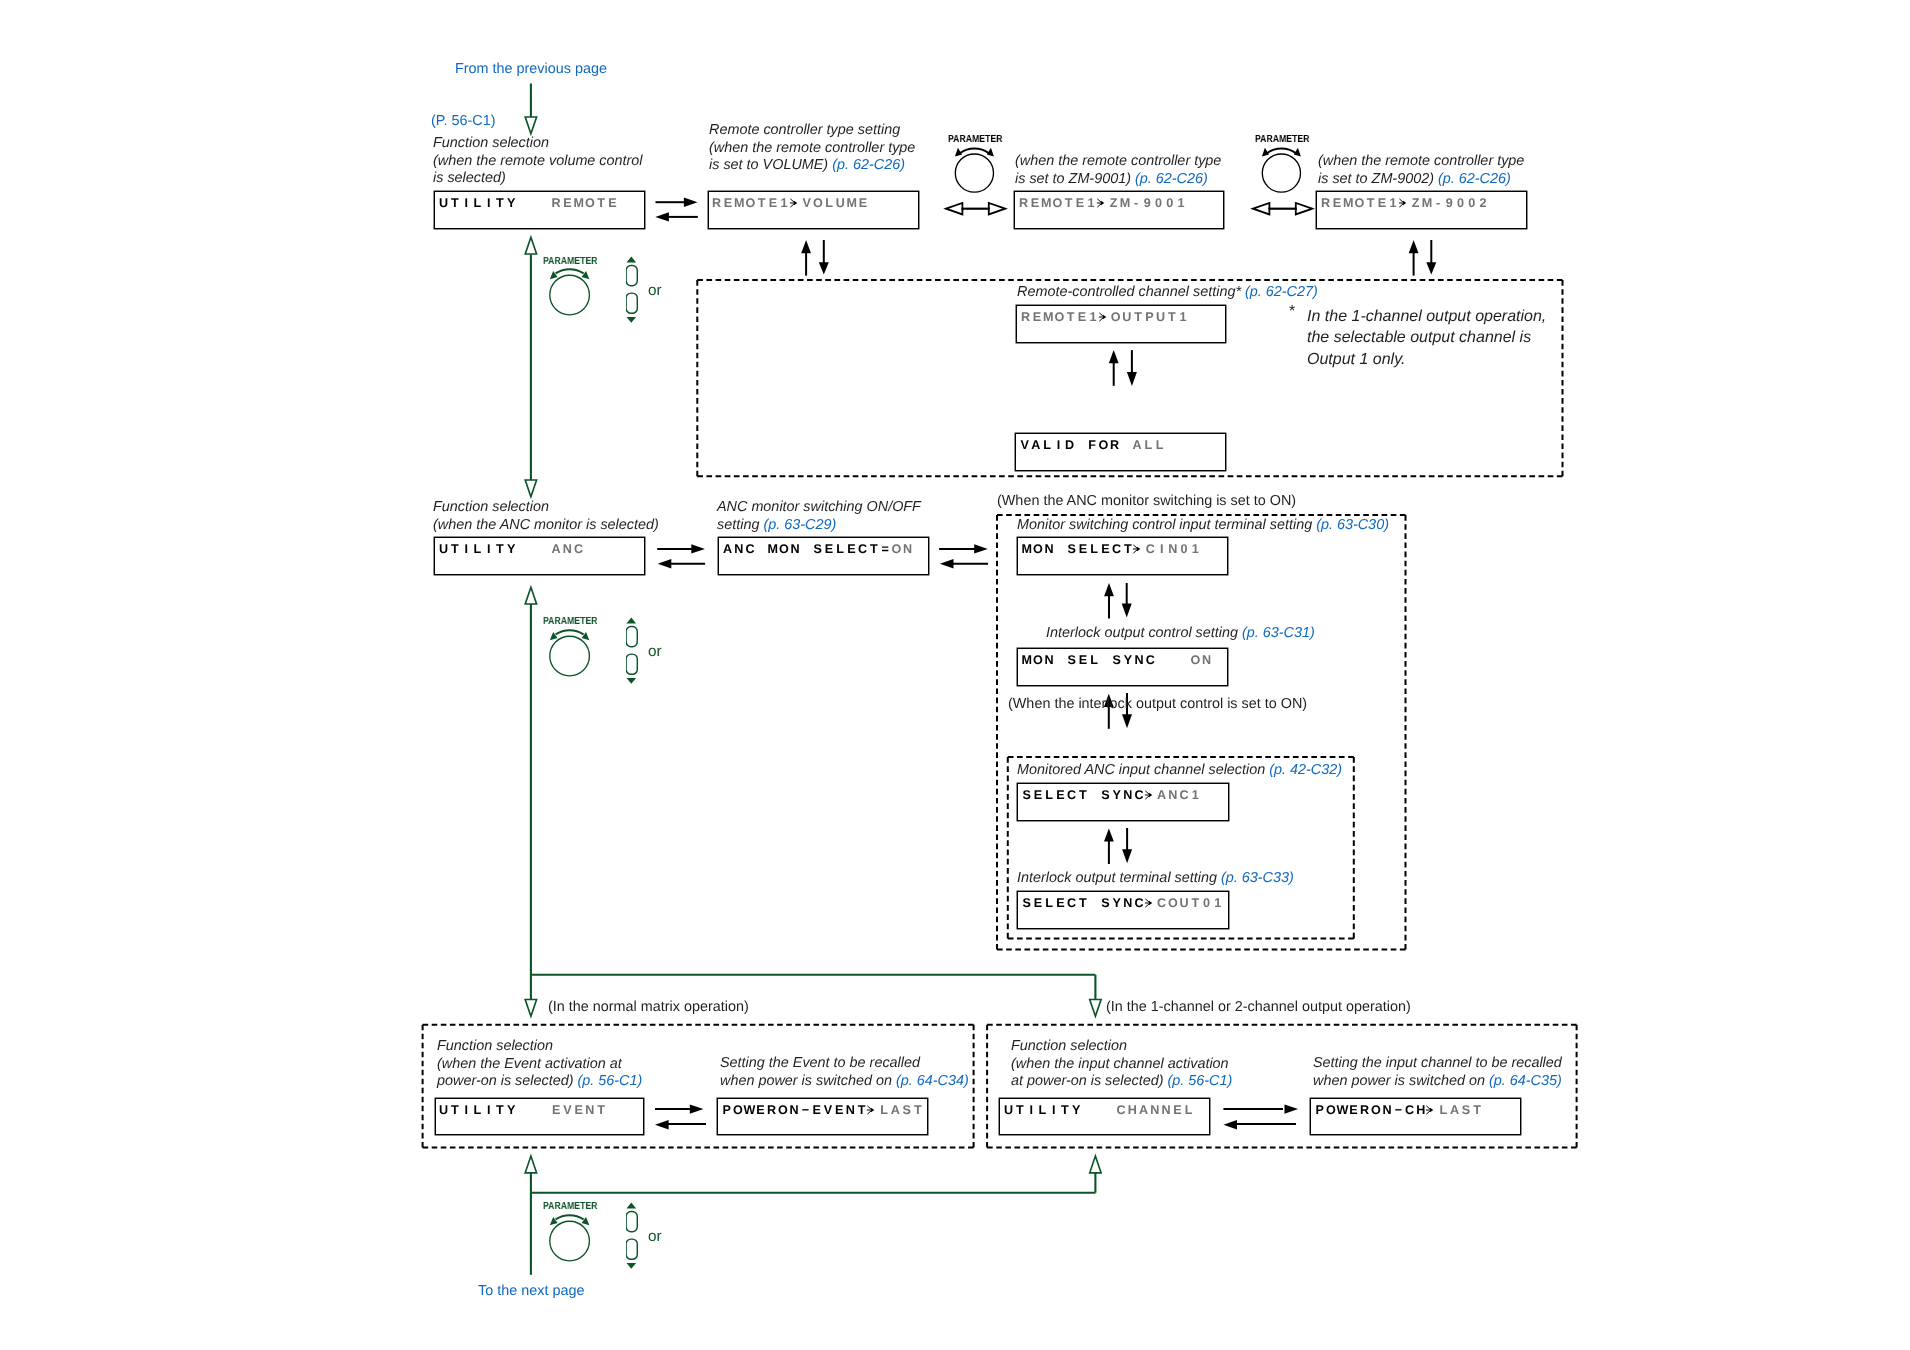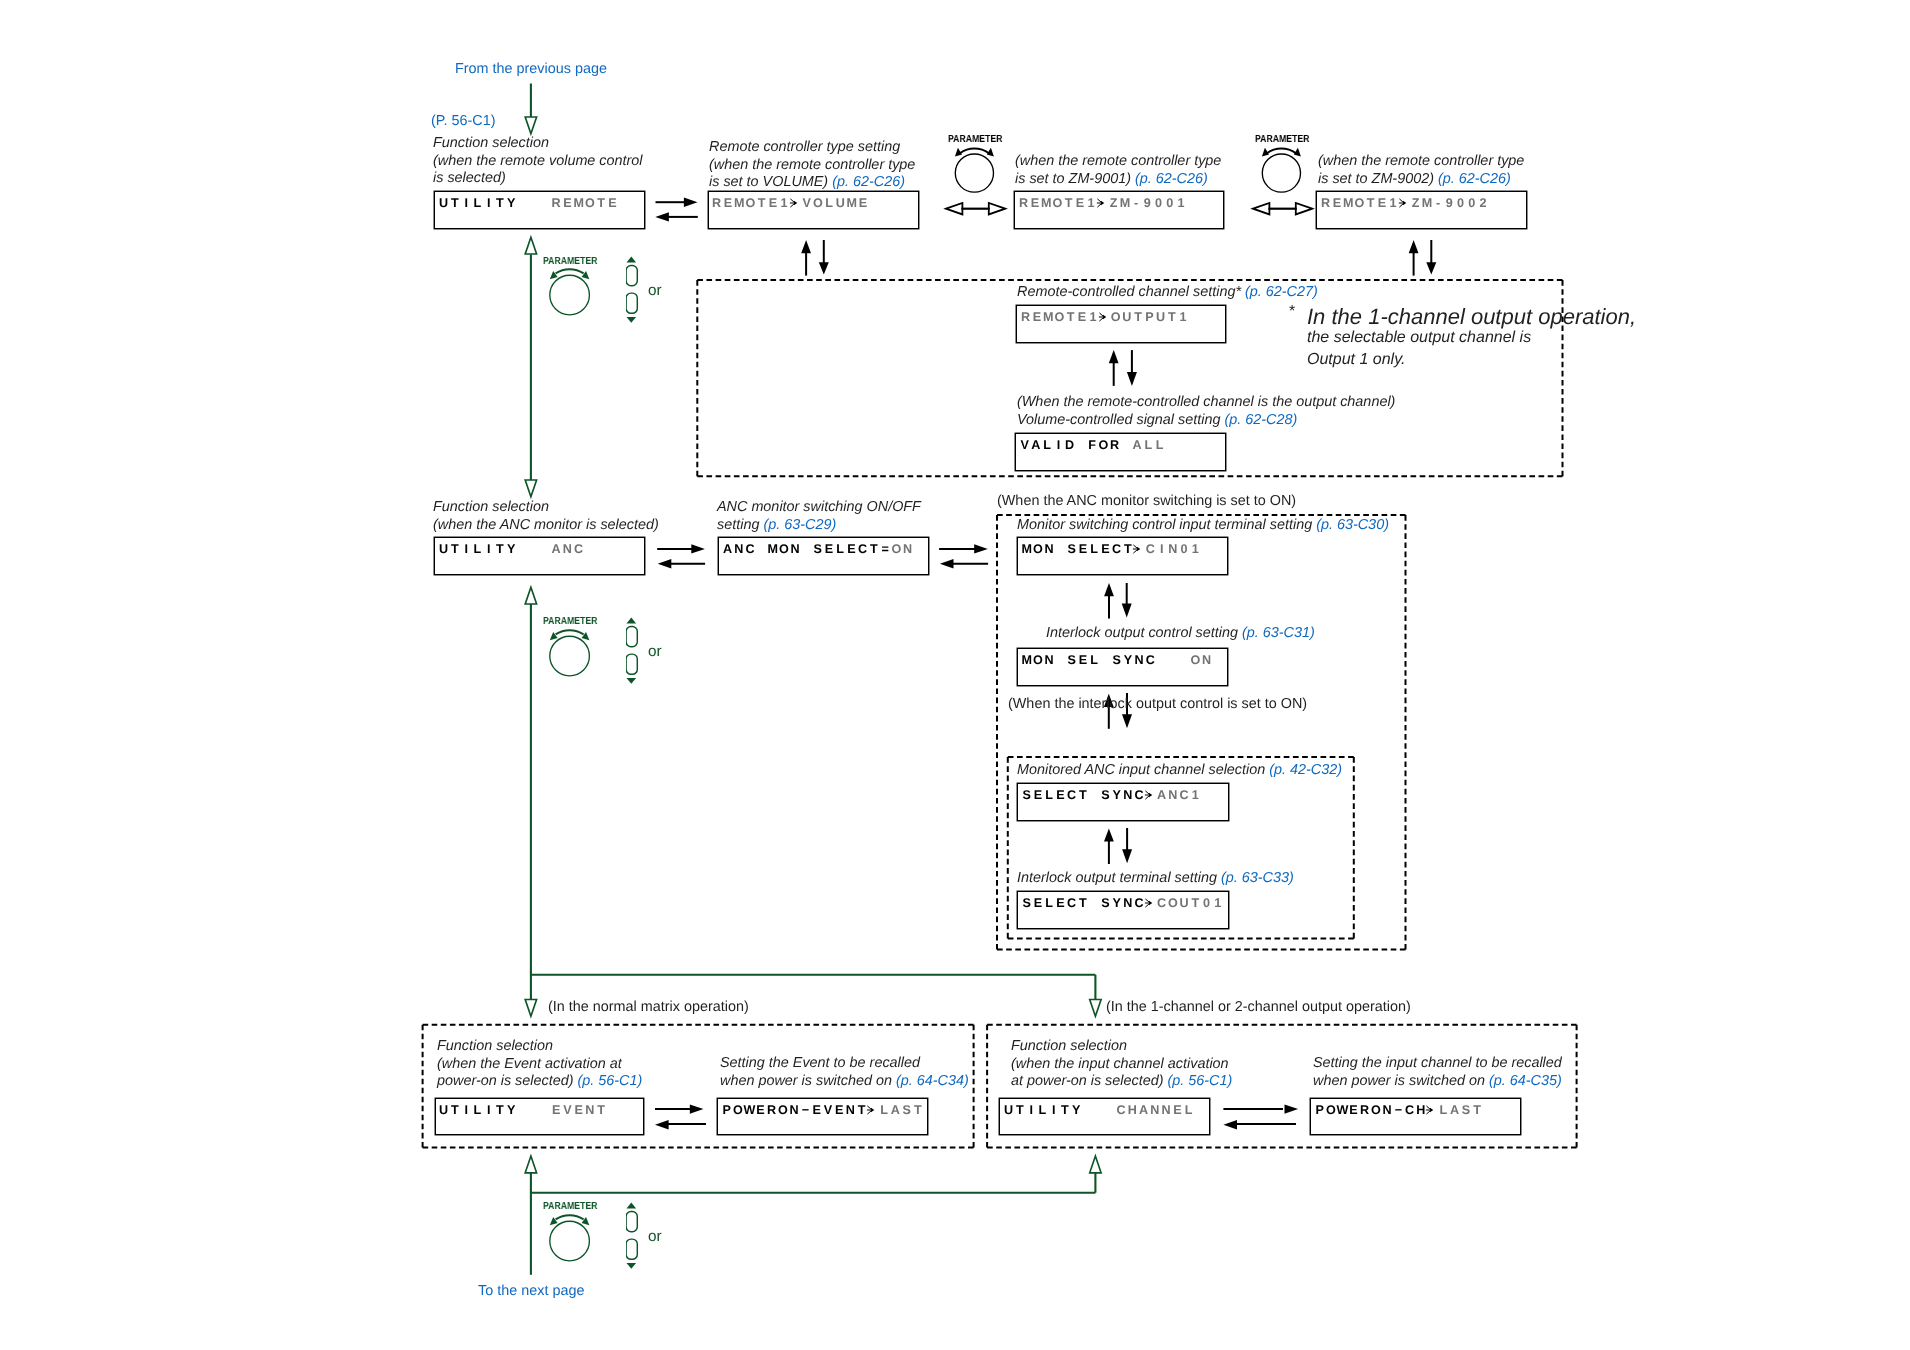--- a/index.html
+++ b/index.html
@@ -196,21 +196,21 @@
   </svg>
 
   <div class="capblock" style="left:432.6px;top:134.5px;">
     <div class="capline"><span>Function selection</span></div>
     <div class="capline"><span>(when the remote volume control</span></div>
     <div class="capline"><span>is selected)</span></div>
   </div>
   <div class="lcd" style="left:434.0px;top:191.0px;width:210.8px;height:37.5px;"></div>
   <div class="lcdtext" style="left:437.8px;top:197.0px;"><span class="seg blk"><i class="cell">U</i><i class="cell">T</i><i class="cell">I</i><i class="cell">L</i><i class="cell">I</i><i class="cell">T</i><i class="cell">Y</i></span><span class="seg blk"><i class="cell">&nbsp;</i><i class="cell">&nbsp;</i><i class="cell">&nbsp;</i></span><span class="seg red"><i class="cell">R</i><i class="cell">E</i><i class="cell">M</i><i class="cell">O</i><i class="cell">T</i><i class="cell">E</i></span></div>
 
-  <div class="capblock" style="left:708.5px;top:139px;">
+  <div class="capblock" style="left:708.5px;top:122px;">
     <div class="capline"><span>Remote controller type setting</span></div>
     <div class="capline"><span>(when the remote controller type</span></div>
     <div class="capline"><span>is set to VOLUME) </span><span class="blue">(p. 62-C26)</span></div>
   </div>
   <div class="lcd" style="left:707.5px;top:191.0px;width:211.0px;height:37.5px;"></div>
   <div class="lcdtext" style="left:711.3px;top:197.0px;"><span class="seg red"><i class="cell">R</i><i class="cell">E</i><i class="cell">M</i><i class="cell">O</i><i class="cell">T</i><i class="cell">E</i><i class="cell">1</i></span><span class="seg blk"><i class="cell arrowcell"><svg class="lcdarrow" viewBox="0 0 12 12" width="12" height="12" aria-hidden="true">
             <path d="M1.4,1.9 L5.6,5.6 M1.4,10.1 L5.6,6.4 M0.9,6.0 L6.9,6.0" stroke="#000" stroke-width="1.0" fill="none" stroke-linecap="butt"></path>
             <path d="M5.0,3.7 L8.3,6.0 L5.0,8.3 Z" fill="#000"></path>
           </svg></i></span><span class="seg red"><i class="cell">V</i><i class="cell">O</i><i class="cell">L</i><i class="cell">U</i><i class="cell">M</i><i class="cell">E</i></span></div>
 
@@ -236,24 +236,20 @@
 
   <div class="capblock" style="left:1016.5px;top:283.5px;">
     <div class="capline"><span>Remote-controlled channel setting* </span><span class="blue">(p. 62-C27)</span></div>
   </div>
   <div class="lcd" style="left:1015.8px;top:305.1px;width:210.6px;height:37.6px;"></div>
   <div class="lcdtext" style="left:1019.6px;top:311.1px;"><span class="seg red"><i class="cell">R</i><i class="cell">E</i><i class="cell">M</i><i class="cell">O</i><i class="cell">T</i><i class="cell">E</i><i class="cell">1</i></span><span class="seg blk"><i class="cell arrowcell"><svg class="lcdarrow" viewBox="0 0 12 12" width="12" height="12" aria-hidden="true">
             <path d="M1.4,1.9 L5.6,5.6 M1.4,10.1 L5.6,6.4 M0.9,6.0 L6.9,6.0" stroke="#000" stroke-width="1.0" fill="none" stroke-linecap="butt"></path>
             <path d="M5.0,3.7 L8.3,6.0 L5.0,8.3 Z" fill="#000"></path>
           </svg></i></span><span class="seg red"><i class="cell">O</i><i class="cell">U</i><i class="cell">T</i><i class="cell">P</i><i class="cell">U</i><i class="cell">T</i><i class="cell">1</i></span></div>
 
-  <div class="capblock" style="left:1016.5px;top:394.0px;">
-    <div class="capline"><span>(When the remote-controlled channel is the output channel)</span></div>
-    <div class="capline"><span>Volume-controlled signal setting </span><span class="blue">(p. 62-C28)</span></div>
-  </div>
   <div class="lcd" style="left:1015.2px;top:432.7px;width:210.7px;height:38.0px;"></div>
   <div class="lcdtext" style="left:1019.0px;top:438.7px;"><span class="seg blk"><i class="cell">V</i><i class="cell">A</i><i class="cell">L</i><i class="cell">I</i><i class="cell">D</i><i class="cell">&nbsp;</i><i class="cell">F</i><i class="cell">O</i><i class="cell">R</i><i class="cell">&nbsp;</i></span><span class="seg red"><i class="cell">A</i><i class="cell">L</i><i class="cell">L</i></span></div>
 
   <div class="capblock" style="left:432.6px;top:498.5px;">
     <div class="capline"><span>Function selection</span></div>
     <div class="capline"><span>(when the ANC monitor is selected)</span></div>
   </div>
   <div class="lcd" style="left:434.0px;top:536.7px;width:210.8px;height:38.6px;"></div>
   <div class="lcdtext" style="left:437.8px;top:542.7px;"><span class="seg blk"><i class="cell">U</i><i class="cell">T</i><i class="cell">I</i><i class="cell">L</i><i class="cell">I</i><i class="cell">T</i><i class="cell">Y</i></span><span class="seg blk"><i class="cell">&nbsp;</i><i class="cell">&nbsp;</i><i class="cell">&nbsp;</i></span><span class="seg red"><i class="cell">A</i><i class="cell">N</i><i class="cell">C</i></span></div>
 
@@ -415,18 +411,18 @@
   <div class="lbl blue" style="left:454.7px;top:60px;">From the previous page</div>
   <div class="lbl blue" style="left:478px;top:1282px;">To the next page</div>
   <div class="lbl blue" style="left:431px;top:112px;">(P. 56-C1)</div>
   <div class="lbl" style="left:996.6px;top:492.3px;">(When the ANC monitor switching is set to ON)</div>
   <div class="lbl" style="left:1007.5px;top:695px;text-align:center;">(When the interlock output control is set to ON)</div>
   <div class="lbl" style="left:548.2px;top:997.5px;">(In the normal matrix operation)</div>
   <div class="lbl" style="left:1106.3px;top:997.5px;">(In the 1-channel or 2-channel output operation)</div>
 
   <div class="lbl" style="left:1289.4px;top:303px;font-size:16px;">*</div>
   <div class="capblock" style="left:1307.0px;top:306.2px;line-height:21.3px;font-size:16px;">
-    <div class="capline" style="line-height:21.3px;height:21.3px;font-size:22px;">In the 1-channel output operation,</div>
+    <div class="capline" style="line-height:21.3px;height:21.3px;font-size:16px;">In the 1-channel output operation,</div>
     <div class="capline" style="line-height:21.3px;height:21.3px;font-size:16px;">the selectable output channel is</div>
     <div class="capline" style="line-height:21.3px;height:21.3px;font-size:16px;">Output 1 only.</div>
   </div>
 
 </div>
 
 </body></html>

